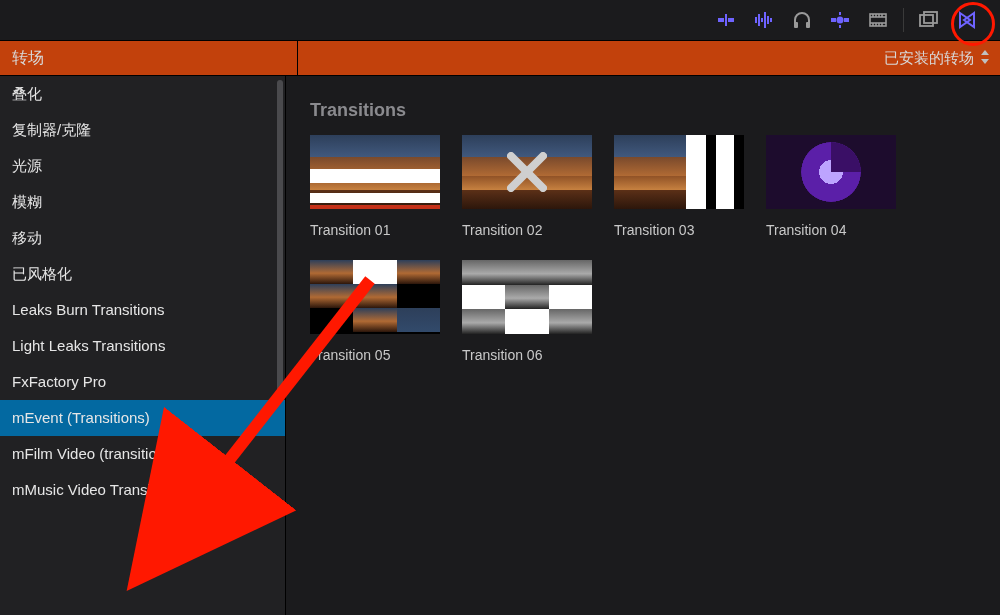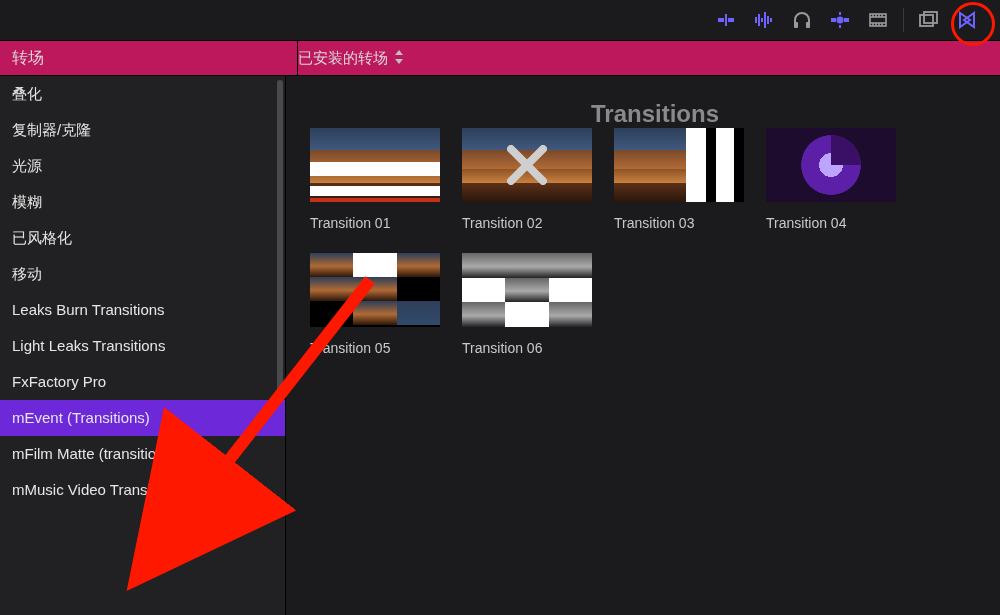--- a/index.html
+++ b/index.html
@@ -54,37 +54,37 @@
     height: 38px;
     border: 3px solid #ff1800;
     border-radius: 50%;
     pointer-events: none;
   }
 
   
   .header-row {
     height: 34px;
     display: flex;
-    background: #be185d;
+    background: #c2410c;
     border-bottom: 1px solid #000;
   }
   .header-left {
     width: 285px;
     display: flex;
     align-items: center;
     padding-left: 12px;
     font-size: 16px;
     color: #d8d8d8;
     border-right: 1px solid #000;
   }
   .header-right {
     flex: 1;
     display: flex;
     align-items: center;
-    justify-content: flex-start;
+    justify-content: flex-end;
     padding-right: 10px;
     font-size: 15px;
     color: #d8d8d8;
     gap: 6px;
   }
 
   
   .body {
     display: flex;
     height: calc(615px - 40px - 34px);
@@ -106,44 +106,44 @@
     height: 36px;
     line-height: 36px;
     padding-left: 12px;
     font-size: 15px;
     color: #e6e6e6;
     white-space: nowrap;
     overflow: hidden;
     text-overflow: ellipsis;
   }
   .sidebar-item.selected {
-    background: #6d28d9;
+    background: #0369a1;
   }
   .scrollbar {
     position: absolute;
     right: 2px;
     top: 4px;
     width: 6px;
     height: 320px;
     background: #4a4a4d;
     border-radius: 3px;
   }
 
   
   .main {
     flex: 1;
     background: #1b1b1d;
     padding: 24px 0 0 24px;
     overflow: hidden;
   }
   .section-title {
-    font-size: 24px;
+    font-size: 18px;
     font-weight: 600;
     color: #8a8a8e;
-    text-align: center;
+    margin-bottom: 14px;
   }
   .thumb-grid {
     display: flex;
     flex-wrap: wrap;
     gap: 22px 22px;
   }
   .thumb-cell { width: 130px; }
   .thumb {
     width: 130px;
     height: 74px;
@@ -309,27 +309,27 @@
 </div>
 
 <div class="body">
 
   <div class="sidebar">
     <div class="sidebar-scroll" id="sidebar-list">
         <div class="sidebar-item"><span>叠化</span></div>
         <div class="sidebar-item"><span>复制器/克隆</span></div>
         <div class="sidebar-item"><span>光源</span></div>
         <div class="sidebar-item"><span>模糊</span></div>
+        <div class="sidebar-item"><span>移动</span></div>
         <div class="sidebar-item"><span>已风格化</span></div>
-        <div class="sidebar-item"><span>移动</span></div>
         <div class="sidebar-item"><span>Leaks Burn Transitions</span></div>
         <div class="sidebar-item"><span>Light Leaks Transitions</span></div>
         <div class="sidebar-item"><span>FxFactory Pro</span></div>
         <div class="sidebar-item selected"><span>mEvent (Transitions)</span></div>
-        <div class="sidebar-item"><span>mFilm Matte (transitions)</span></div>
+        <div class="sidebar-item"><span>mFilm Video (transitions)</span></div>
         <div class="sidebar-item"><span>mMusic Video Transitions</span></div>
       </div>
     <div class="scrollbar"></div>
   </div>
 
   <div class="main">
     <div class="section-title">Transitions</div>
     <div class="thumb-grid" id="thumb-grid">
         <div class="thumb-cell">
           <div class="thumb t01">

